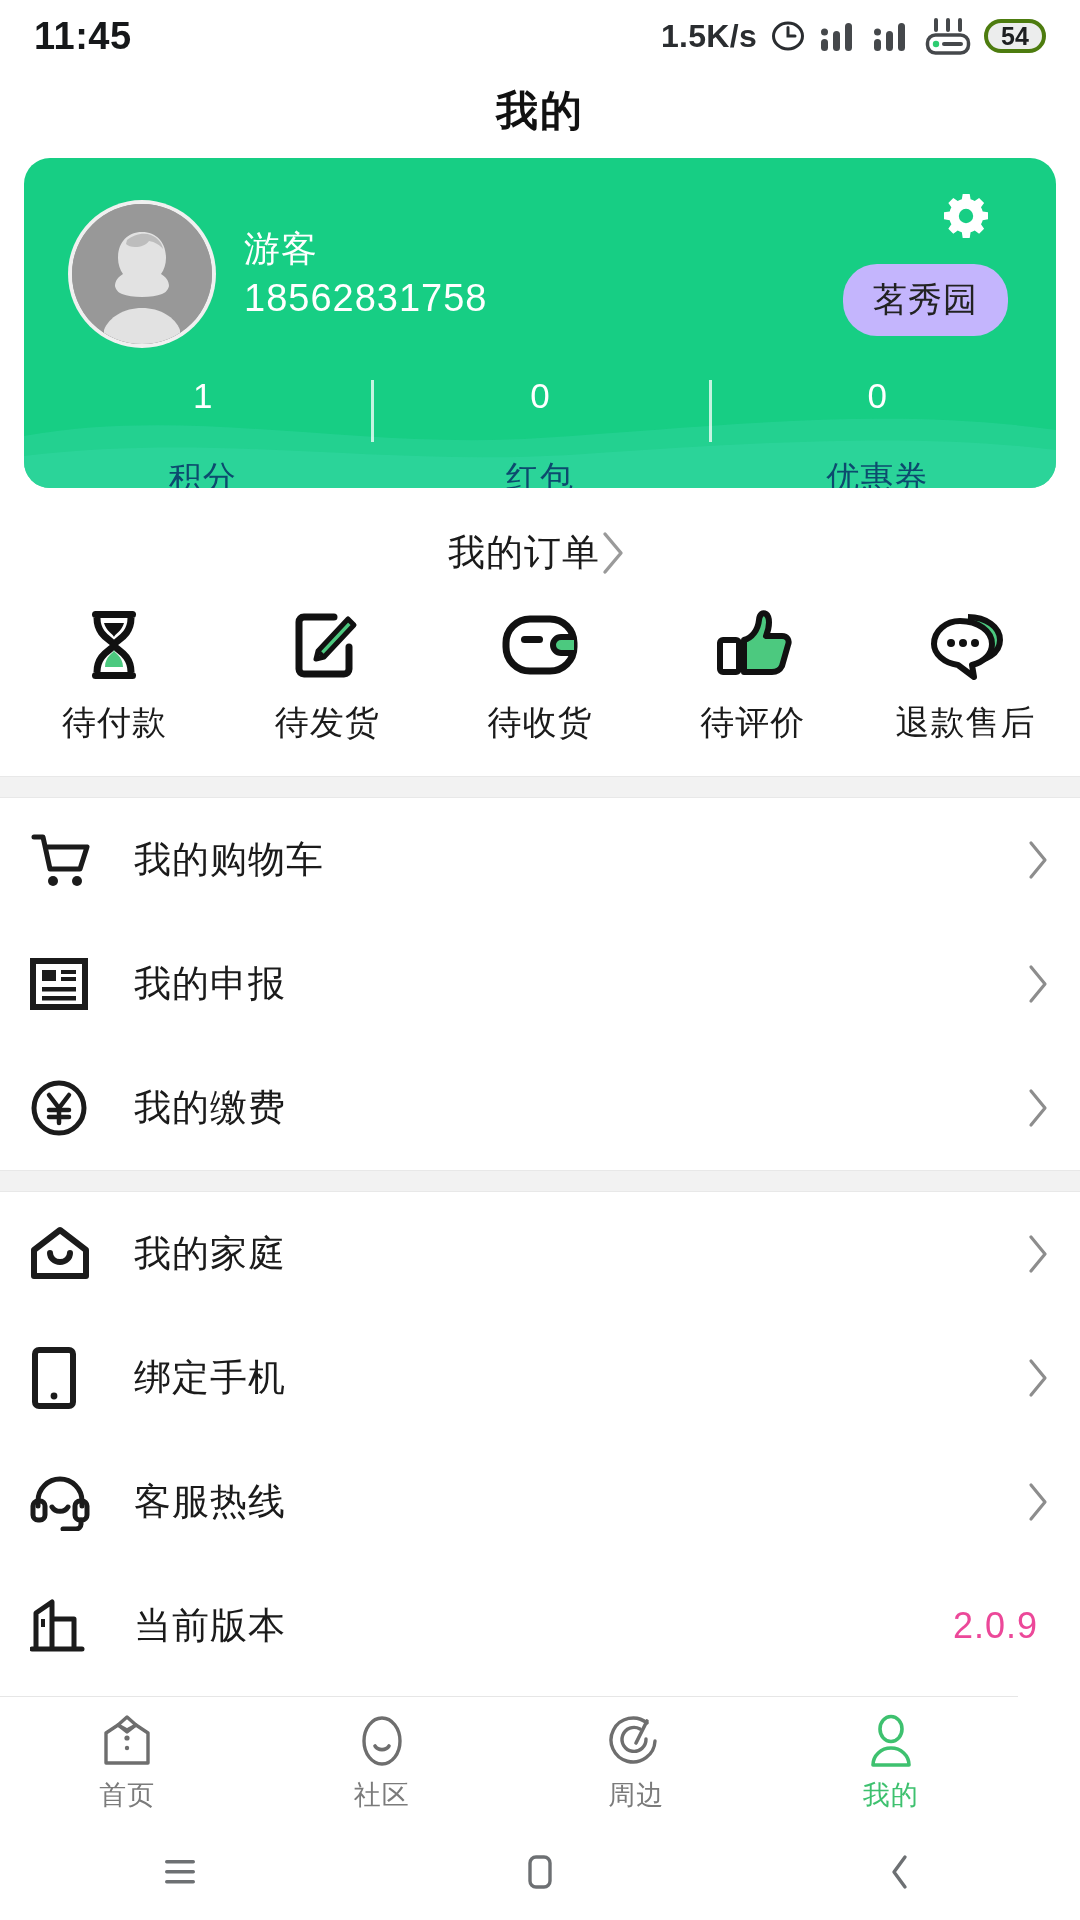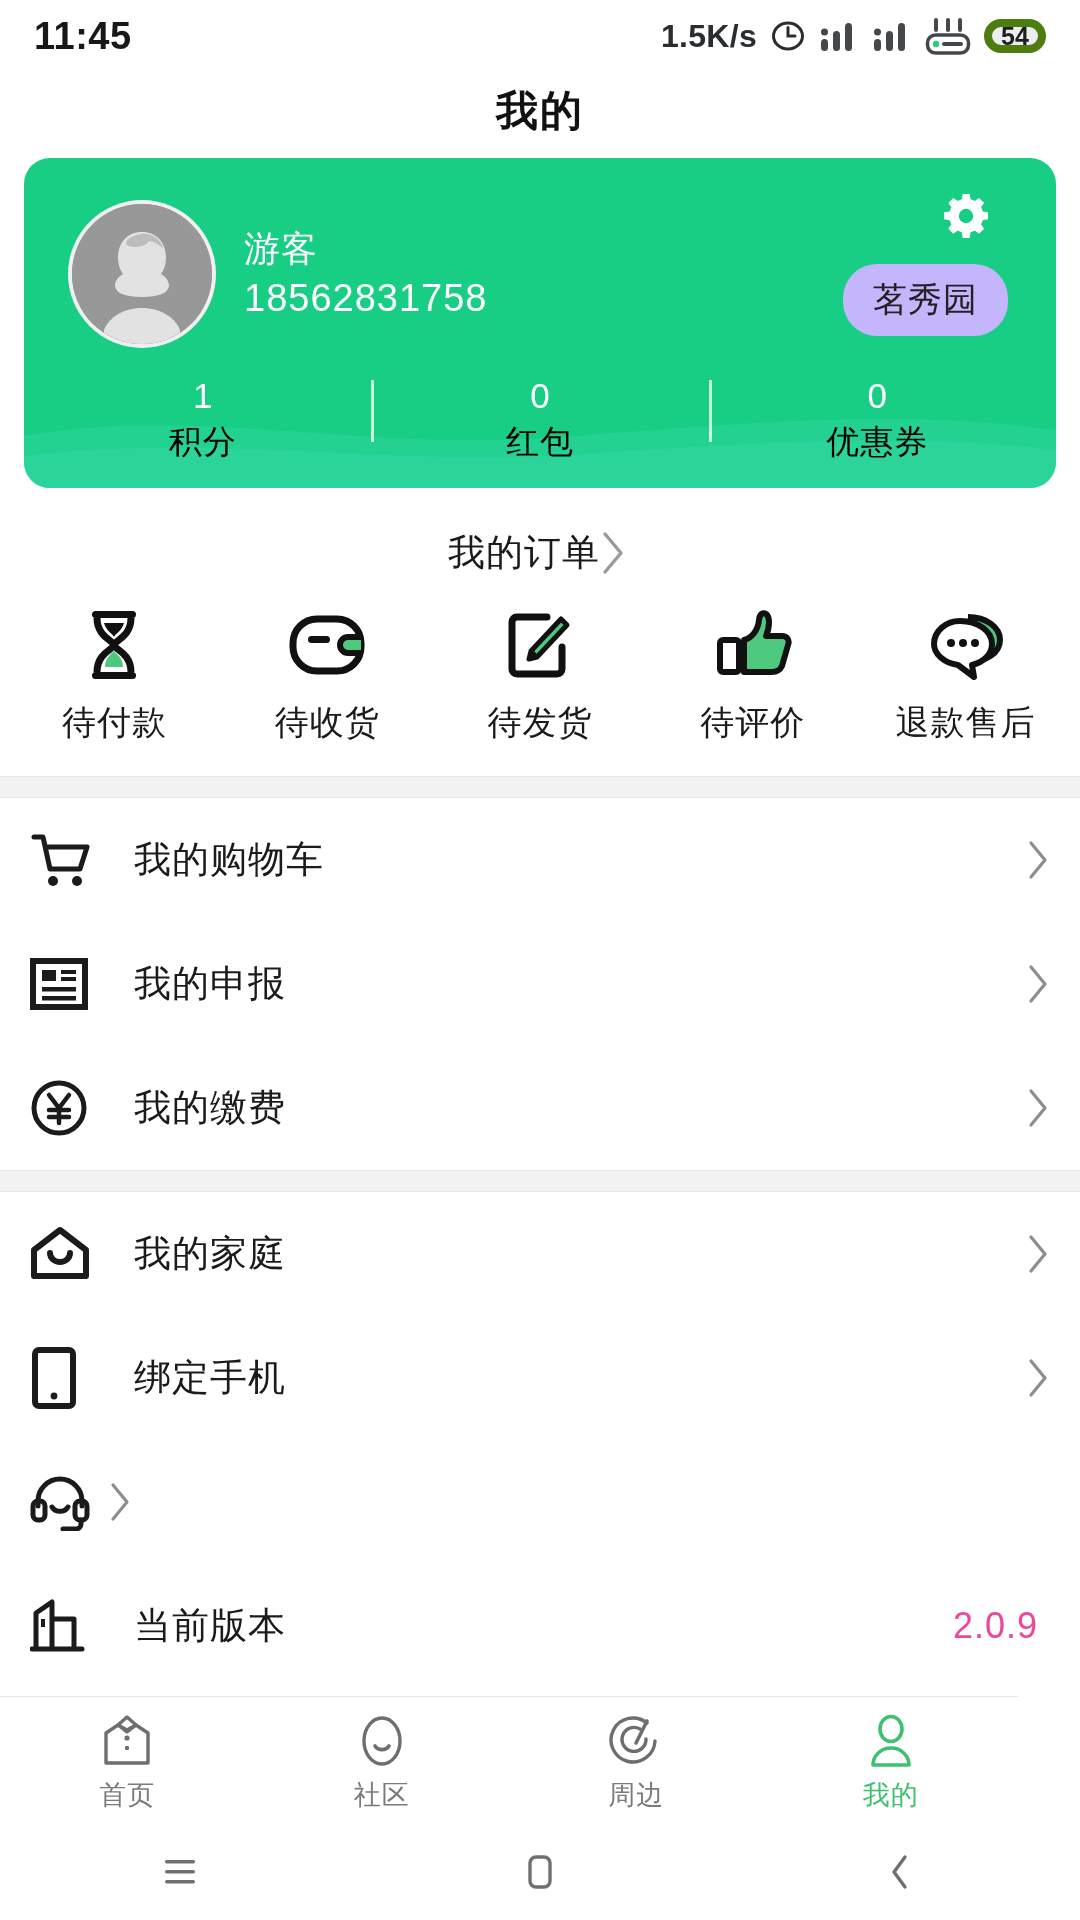--- a/index.html
+++ b/index.html
@@ -14,21 +14,21 @@
   
   .statusbar {
     height:72px; display:flex; align-items:center;
     justify-content:space-between; padding:0 34px;
   }
   .sb-time { font-size:38px; font-weight:600; color:#16181a; letter-spacing:0.5px; }
   .sb-right { display:flex; align-items:center; gap:13px; }
   .sb-net { font-size:32px; font-weight:600; color:#2a2d30; letter-spacing:0.3px; }
   .sb-ico { display:block; }
   .batt {
-    width:62px; height:34px; border:8px solid #4d7c0f; border-radius:17px;
+    width:62px; height:34px; border:4px solid #4d7c0f; border-radius:17px;
     display:flex; align-items:center; justify-content:center; background:#eceded;
   }
   .batt span { font-size:25px; font-weight:600; color:#1d1f21; line-height:1; }
 
   
   .pagetitle {
     height:78px; display:flex; align-items:center; justify-content:center;
   }
   .pagetitle span { font-size:42px; font-weight:bold; color:#111; letter-spacing:2px; }
 
@@ -51,21 +51,21 @@
   .badge {
     position:absolute; right:48px; top:106px;
     background:#c4b5fd; border-radius:34px; padding:13px 30px;
   }
   .badge span { font-size:34px; color:#222; letter-spacing:1px; }
   .stats {
     position:relative; display:flex; margin-top:26px; padding:0 10px;
   }
   .stat { flex:1; text-align:center; position:relative; }
   .stat-num { font-size:35px; color:#fff; line-height:1.25; }
-  .stat-lbl { font-size:33px; color:#000000; letter-spacing:1px; line-height:1.45; }
+  .stat-lbl { font-size:33px; color:#0c4a6e; letter-spacing:1px; line-height:1.45;margin-top:36px; }
   .stat + .stat:before {
     content:""; position:absolute; left:0; top:6px;
     width:3px; height:62px; background:rgba(255,255,255,.75);
   }
 
   
   .orders-head {
     display:flex; align-items:center; justify-content:center;
     padding:40px 30px 6px 24px;
   }
@@ -210,38 +210,38 @@
           <path d="M15 65 C15 46 32 42 32 38 C32 42 49 46 49 65" fill="none" stroke="#111" stroke-width="7" stroke-linejoin="round"></path>
           <path d="M23 60 C23 49 32 46 32 43 C32 46 41 49 41 60 Z" fill="#4cc97f"></path>
           <path d="M22 16 C24 24 32 28 32 30 C32 28 40 24 42 16 Z" fill="#111"></path>
         </svg>
       </div>
       <div class="ol">待付款</div>
     </div>
 
     <div class="ocell">
       <div class="oi">
+        <svg width="70" height="76" viewBox="0 0 70 76">
+          <path d="M42 10 H12 C9 10 7 12 7 15 V62 C7 65 9 67 12 67 H52 C55 67 57 65 57 62 V40" fill="none" stroke="#111" stroke-width="7" stroke-linecap="round" stroke-linejoin="round"></path>
+          <path d="M24 52 L32 50 L62 18 L56 12 L26 44 Z" fill="#4cc97f" stroke="#111" stroke-width="5" stroke-linejoin="round"></path>
+          <path d="M26 44 L32 50" stroke="#111" stroke-width="4"></path>
+        </svg>
+      </div>
+      <div class="ol">待发货</div>
+    </div>
+
+    <div class="ocell">
+      <div class="oi">
         <svg width="78" height="70" viewBox="0 0 78 70">
           <rect x="5" y="9" width="68" height="52" rx="24" fill="none" stroke="#111" stroke-width="7"></rect>
           <rect x="20" y="26" width="22" height="7" rx="3.5" fill="#111"></rect>
           <path d="M73 27 H60 a8 8 0 0 0 0 16 h13" fill="#4cc97f" stroke="#111" stroke-width="6" stroke-linejoin="round"></path>
         </svg>
       </div>
       <div class="ol">待收货</div>
-    </div>
-
-    <div class="ocell">
-      <div class="oi">
-        <svg width="70" height="76" viewBox="0 0 70 76">
-          <path d="M42 10 H12 C9 10 7 12 7 15 V62 C7 65 9 67 12 67 H52 C55 67 57 65 57 62 V40" fill="none" stroke="#111" stroke-width="7" stroke-linecap="round" stroke-linejoin="round"></path>
-          <path d="M24 52 L32 50 L62 18 L56 12 L26 44 Z" fill="#4cc97f" stroke="#111" stroke-width="5" stroke-linejoin="round"></path>
-          <path d="M26 44 L32 50" stroke="#111" stroke-width="4"></path>
-        </svg>
-      </div>
-      <div class="ol">待发货</div>
     </div>
 
     <div class="ocell">
       <div class="oi">
         <svg width="78" height="74" viewBox="0 0 78 74">
           <rect x="6" y="32" width="19" height="32" rx="3" fill="#fff" stroke="#111" stroke-width="6"></rect>
           <path d="M30 64 V32 C38 30 44 22 45 12 C45.5 6 49 4 52 6 C56 9 56 18 52 28 H68 C73 28 76 32 74 37 L68 58 C66 62 62 64 58 64 Z" fill="#4cc97f" stroke="#111" stroke-width="6" stroke-linejoin="round"></path>
         </svg>
       </div>
       <div class="ol">待评价</div>
@@ -344,20 +344,21 @@
     <div class="row">
       <div class="ri">
         <svg width="60" height="58" viewBox="0 0 60 58">
           <path d="M8 33 V28 a22 22 0 0 1 44 0 v5" fill="none" stroke="#1b1b1b" stroke-width="5" stroke-linecap="round"></path>
           <rect x="3" y="28" width="12" height="19" rx="5" fill="none" stroke="#1b1b1b" stroke-width="5"></rect>
           <rect x="45" y="28" width="12" height="19" rx="5" fill="none" stroke="#1b1b1b" stroke-width="5"></rect>
           <path d="M22 34 a9 8 0 0 0 16 0" fill="none" stroke="#1b1b1b" stroke-width="5" stroke-linecap="round"></path>
           <path d="M51 47 v4 a5 5 0 0 1-5 5 H33" fill="none" stroke="#1b1b1b" stroke-width="5" stroke-linecap="round"></path>
         </svg>
       </div>
+      <div class="rl">客服热线</div>
       <svg width="24" height="42" viewBox="0 0 24 42">
         <path d="M5 4 L19 21 L5 38" fill="none" stroke="#8d8d8d" stroke-width="3.2" stroke-linecap="round" stroke-linejoin="round"></path>
       </svg>
     </div>
 
     <div class="row">
       <div class="ri">
         <svg width="56" height="58" viewBox="0 0 56 58">
           <path d="M6 52 V16 L22 5 V52" fill="none" stroke="#1b1b1b" stroke-width="5" stroke-linejoin="round"></path>
           <path d="M22 22 H44 V52" fill="none" stroke="#1b1b1b" stroke-width="5" stroke-linejoin="round"></path>

